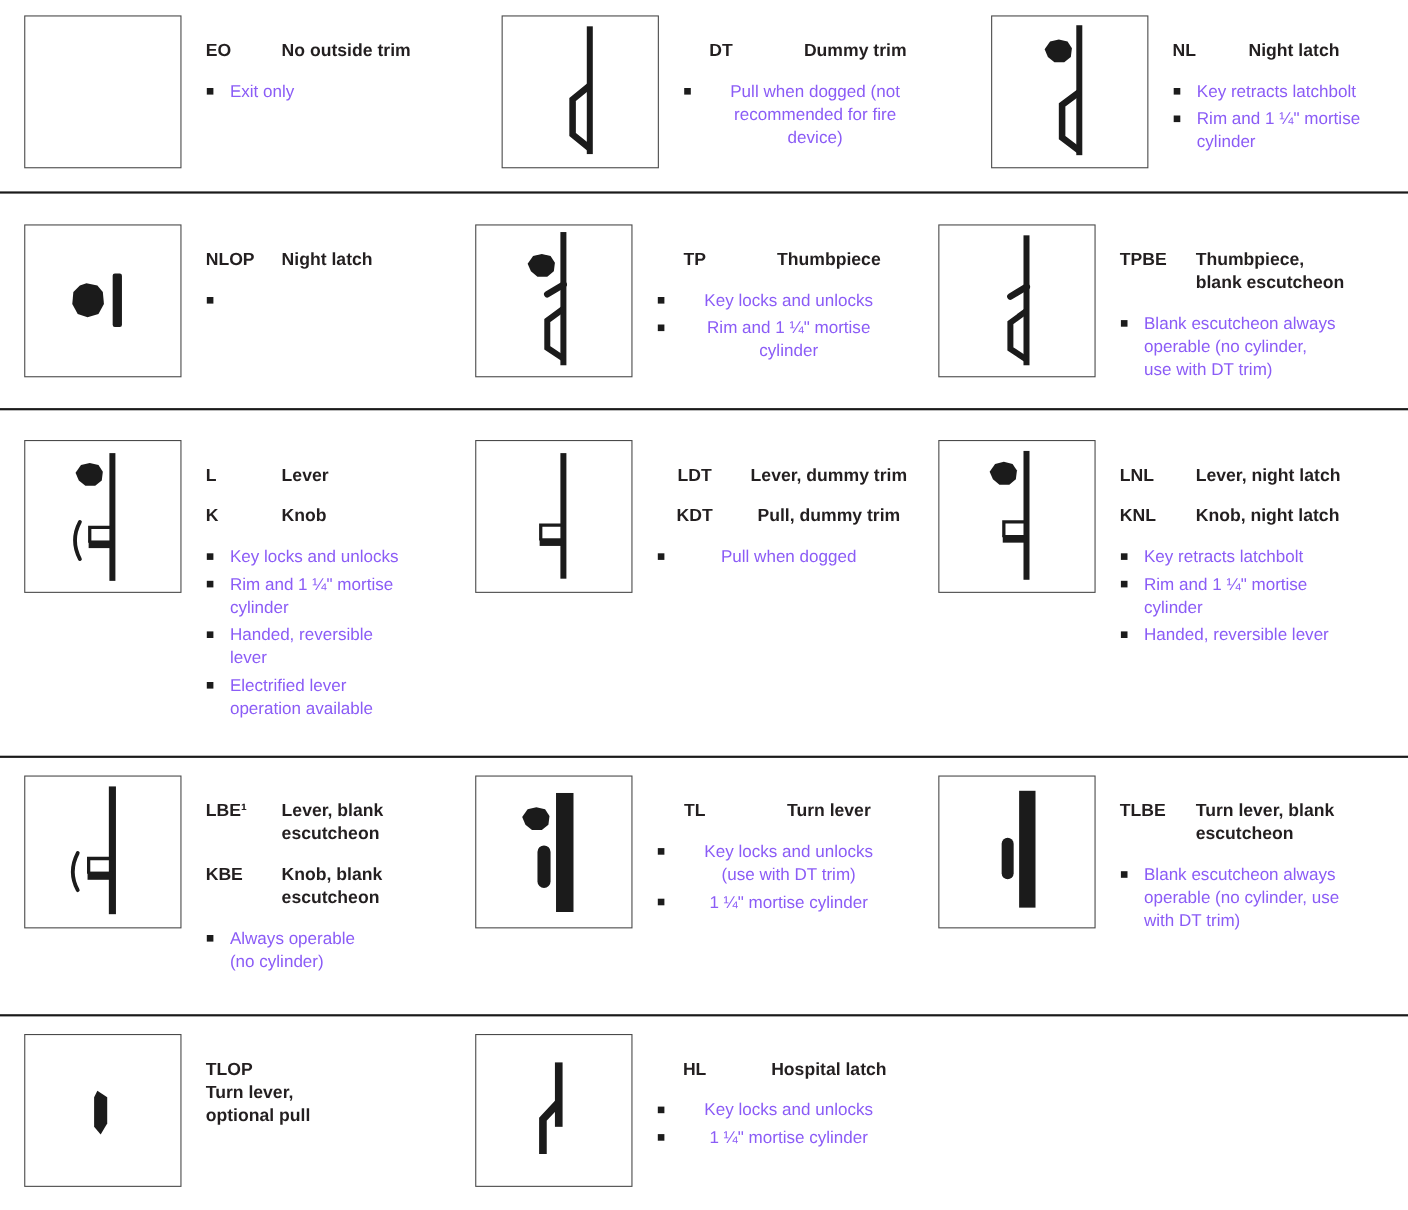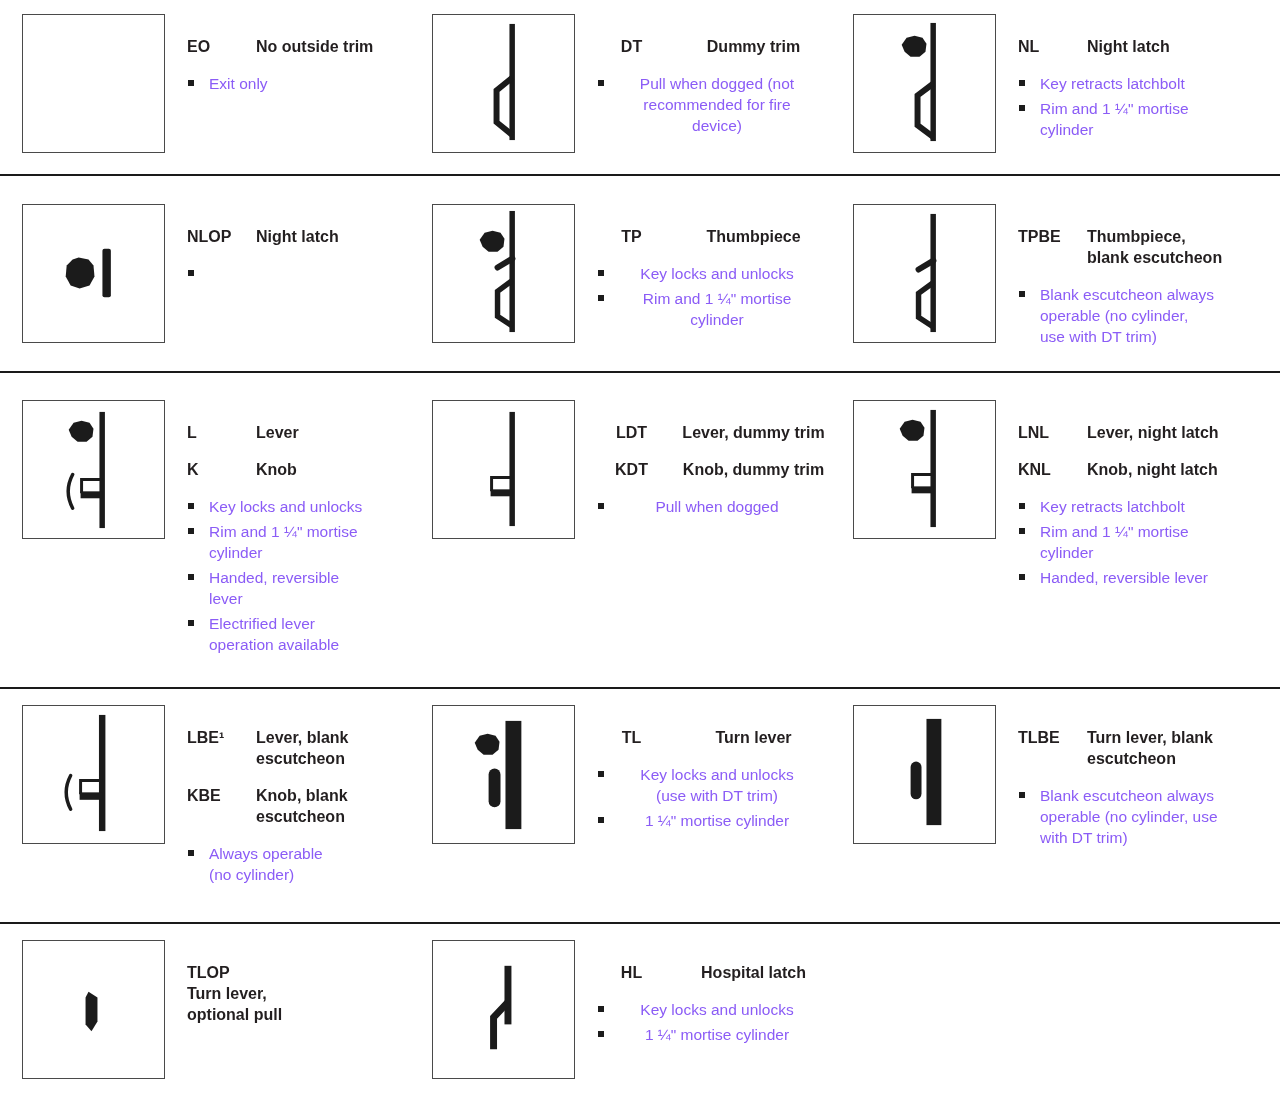--- a/index.html
+++ b/index.html
@@ -1,21 +1,21 @@
 <!DOCTYPE html>
 <html><head>
 <meta charset="utf-8">
 <style>
   html,body{margin:0;padding:0;background:#ffffff;}
   .page{
     width:1280px;height:1100px;background:#ffffff;overflow:hidden;
     font-family:"Liberation Sans", sans-serif;color:#231f20;
   }
   .row{box-sizing:border-box;display:grid;grid-template-columns:430px 420px 430px;}
-  .row-1{height:176px;padding-top:14px;border-bottom:2px solid #1a1a1a;}
+  .row-1{height:176px;padding-top:14px;border-bottom:2px solid #1a1a1a;gap:24px;}
   .row-2{height:197px;padding-top:28px;border-bottom:2px solid #1a1a1a;}
   .row-3{height:316px;padding-top:27px;border-bottom:2px solid #1a1a1a;}
   .row-4{height:235px;padding-top:16px;border-bottom:2px solid #1a1a1a;}
   .row-5{height:176px;padding-top:16px;}
   .cell{display:flex;align-items:flex-start;}
   .c1{padding-left:22px;}
   .c2{padding-left:2px;text-align:center;}
   .c3{padding-left:3px;}
   .iconbox{width:143px;height:139px;border:1.5px solid #4a4a4a;box-sizing:border-box;flex:none;background:#fff;}
   .iconbox svg{display:block;width:139px;height:135px;}
@@ -235,21 +235,21 @@
           <rect x="58" y="89" width="22" height="7"></rect>
         </svg>
       </div>
       <div class="text">
         <div class="entry">
           <span class="code">LDT</span>
           <span class="title">Lever, dummy trim</span>
         </div>
         <div class="entry">
           <span class="code">KDT</span>
-          <span class="title">Knob, dummy trim</span>
+          <span class="title">Pull, dummy trim</span>
         </div>
         <ul class="bullets">
           <li class="bullet">
               <span class="marker"></span>
               <span class="btext">Pull when dogged</span>
             </li>
         </ul>
       </div>
     </div>
 

